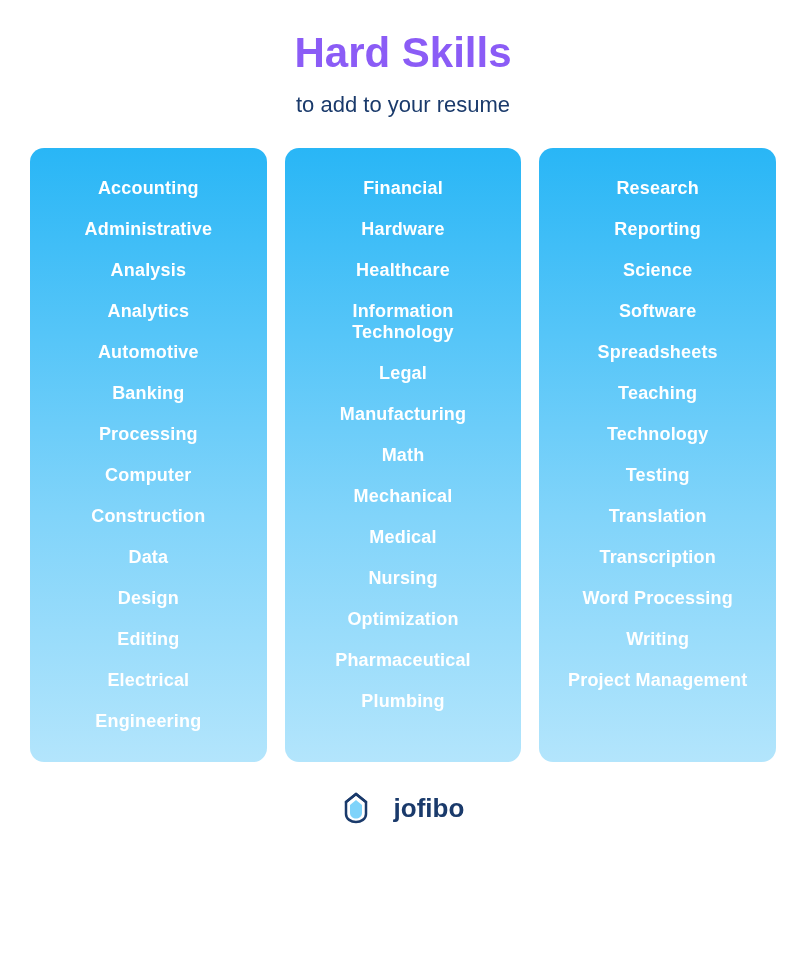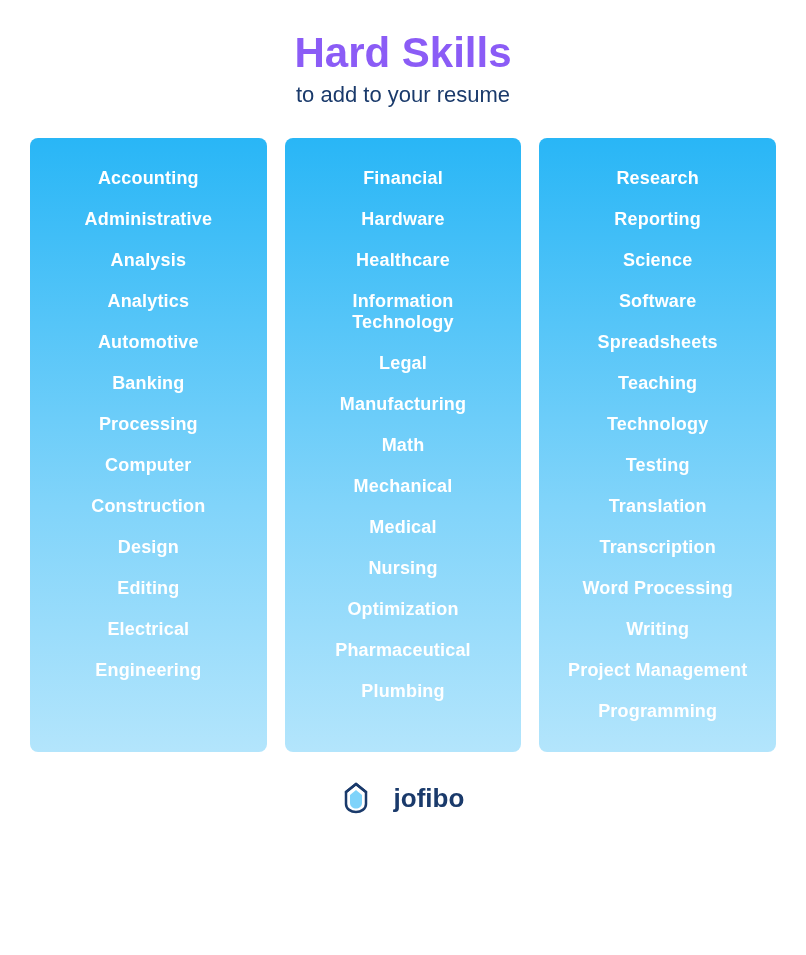--- a/index.html
+++ b/index.html
@@ -25,33 +25,33 @@
       font-size: 42px;
       font-weight: 900;
       color: #8b5cf6;
       line-height: 1.1;
     }
 
     .header-subtitle {
       font-size: 22px;
       font-weight: 400;
       color: #1a3a6b;
-      margin-top: 6px;
+      margin-top: 16px;
     }
 
     .columns-container {
       display: flex;
       gap: 18px;
       width: 100%;
       justify-content: center;
     }
 
     .column {
       flex: 1;
-      border-radius: 8px;
+      border-radius: 14px;
       background: linear-gradient(180deg, #29b6f6 0%, #81d4fa 60%, #b3e5fc 100%);
       padding: 20px 10px;
       display: flex;
       flex-direction: column;
       align-items: center;
       gap: 0;
     }
 
     .skill-item {
       color: #ffffff;
@@ -93,20 +93,21 @@
 <div class="column">
       <div class="skill-item">Accounting</div>
       <div class="skill-item">Administrative</div>
       <div class="skill-item">Analysis</div>
       <div class="skill-item">Analytics</div>
       <div class="skill-item">Automotive</div>
       <div class="skill-item">Banking</div>
       <div class="skill-item">Processing</div>
       <div class="skill-item">Computer</div>
       <div class="skill-item">Construction</div>
+      <div class="skill-item">Data</div>
       <div class="skill-item">Design</div>
       <div class="skill-item">Editing</div>
       <div class="skill-item">Electrical</div>
       <div class="skill-item">Engineering</div>
     </div>
     <div class="column">
       <div class="skill-item">Financial</div>
       <div class="skill-item">Hardware</div>
       <div class="skill-item">Healthcare</div>
       <div class="skill-item">Information Technology</div>
@@ -127,21 +128,20 @@
       <div class="skill-item">Software</div>
       <div class="skill-item">Spreadsheets</div>
       <div class="skill-item">Teaching</div>
       <div class="skill-item">Technology</div>
       <div class="skill-item">Testing</div>
       <div class="skill-item">Translation</div>
       <div class="skill-item">Transcription</div>
       <div class="skill-item">Word Processing</div>
       <div class="skill-item">Writing</div>
       <div class="skill-item">Project Management</div>
-      <div class="skill-item">Programming</div>
     </div>
   </div>
 
 <div class="footer">
   <svg class="logo-icon" viewBox="0 0 28 32" fill="none" xmlns="http://www.w3.org/2000/svg">
     <path d="M14 2 L24 10 L24 22 C24 27 19 30 14 30 C9 30 4 27 4 22 L4 10 Z" fill="none" stroke="#1a3a6b" stroke-width="2.5"></path>
     <path d="M14 8 L20 13 L20 21 C20 24.5 17 26.5 14 26.5 C11 26.5 8 24.5 8 21 L8 13 Z" fill="#29b6f6" opacity="0.6"></path>
     <path d="M14 2 L24 10" stroke="#1a3a6b" stroke-width="2.5" stroke-linecap="round"></path>
     <path d="M14 2 L4 10" stroke="#1a3a6b" stroke-width="2.5" stroke-linecap="round"></path>
   </svg>

